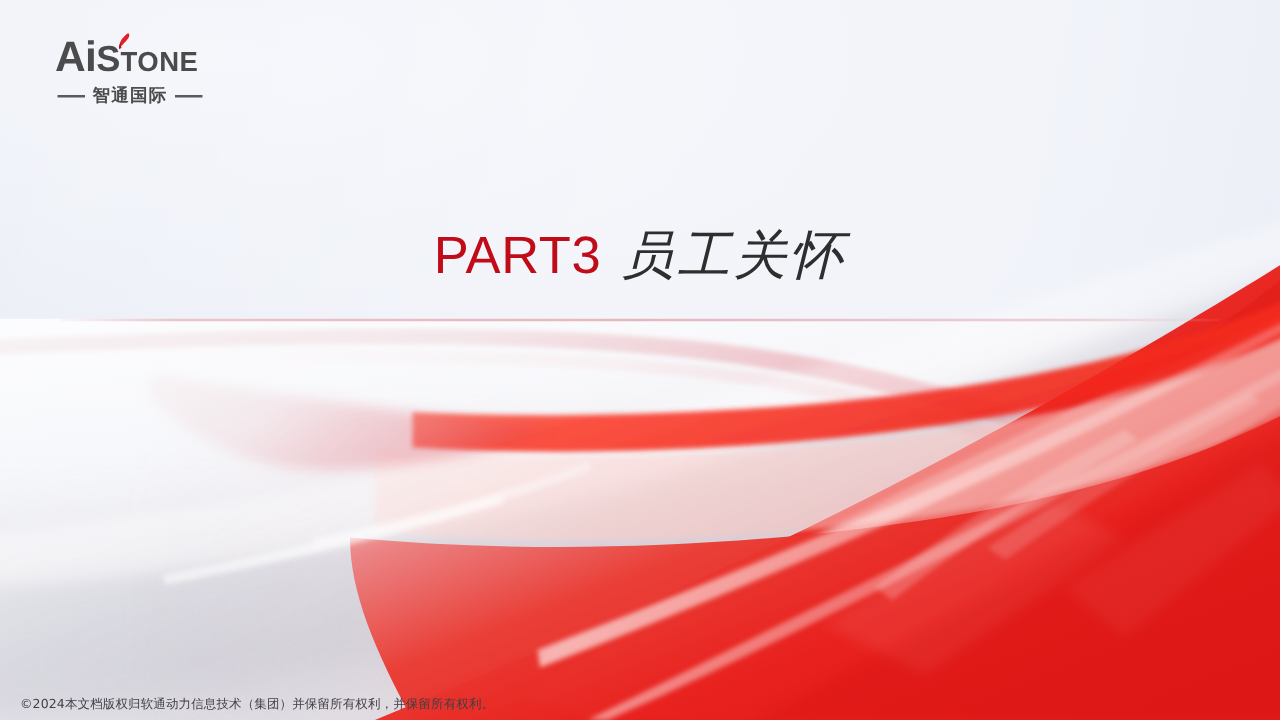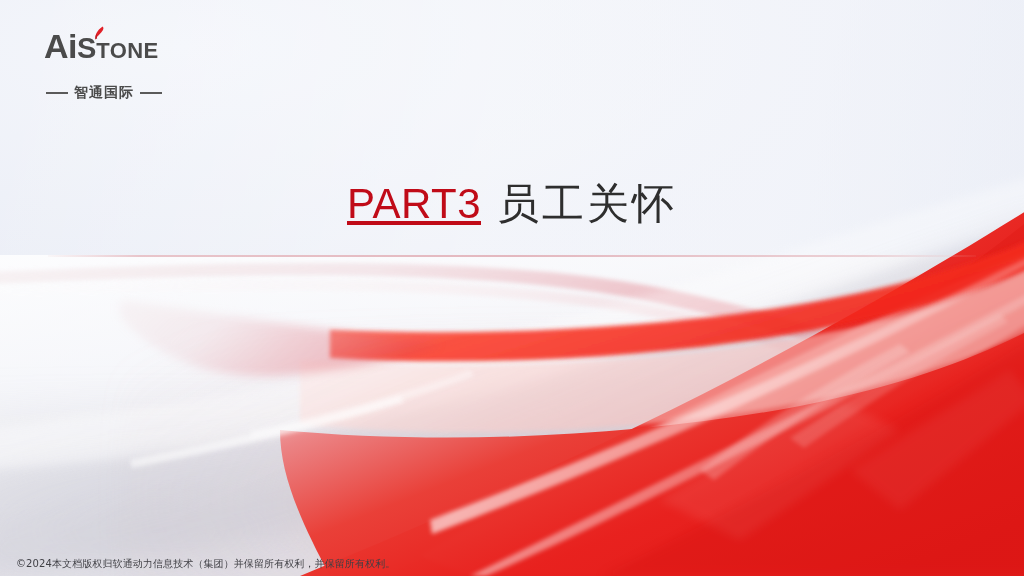--- a/index.html
+++ b/index.html
@@ -105,21 +105,21 @@
     position: absolute;
     left: 47px;
     top: -2px;
     width: 14px;
     height: 19px;
   }
   .logo-sub {
     display: flex;
     align-items: center;
     gap: 6px;
-    margin-top: 20px;
+    margin-top: 4px;
     color: #4b4b4b;
     font-size: 14px;
     font-weight: 700;
     letter-spacing: 1px;
     padding-left: 2px;
   }
   .logo-sub .dash {
     display: block;
     width: 22px;
     height: 1.5px;
@@ -143,28 +143,28 @@
     display: inline-block;
     white-space: nowrap;
     font-size: 42px;
     line-height: 1.05;
   }
   .title-part {
     color: #c00b18;
     font-family: "Liberation Sans", "DejaVu Sans", sans-serif;
     font-weight: 400;
     letter-spacing: 0.5px;
-    text-decoration: underline;
   }
   .title-cn {
     color: #2e2e2e;
     font-family: "DejaVu Serif", "Liberation Serif", serif;
     font-weight: 400;
     letter-spacing: 3px;
     margin-left: 16px;
+    font-style: italic;
   }
   .title-rule {
     position: absolute;
     left: 48px;
     top: 255px;
     width: 928px;
     height: 2px;
     background: linear-gradient(to right,
         rgba(228,196,200,0.10) 0%,
         rgba(226,178,185,0.75) 10%,

